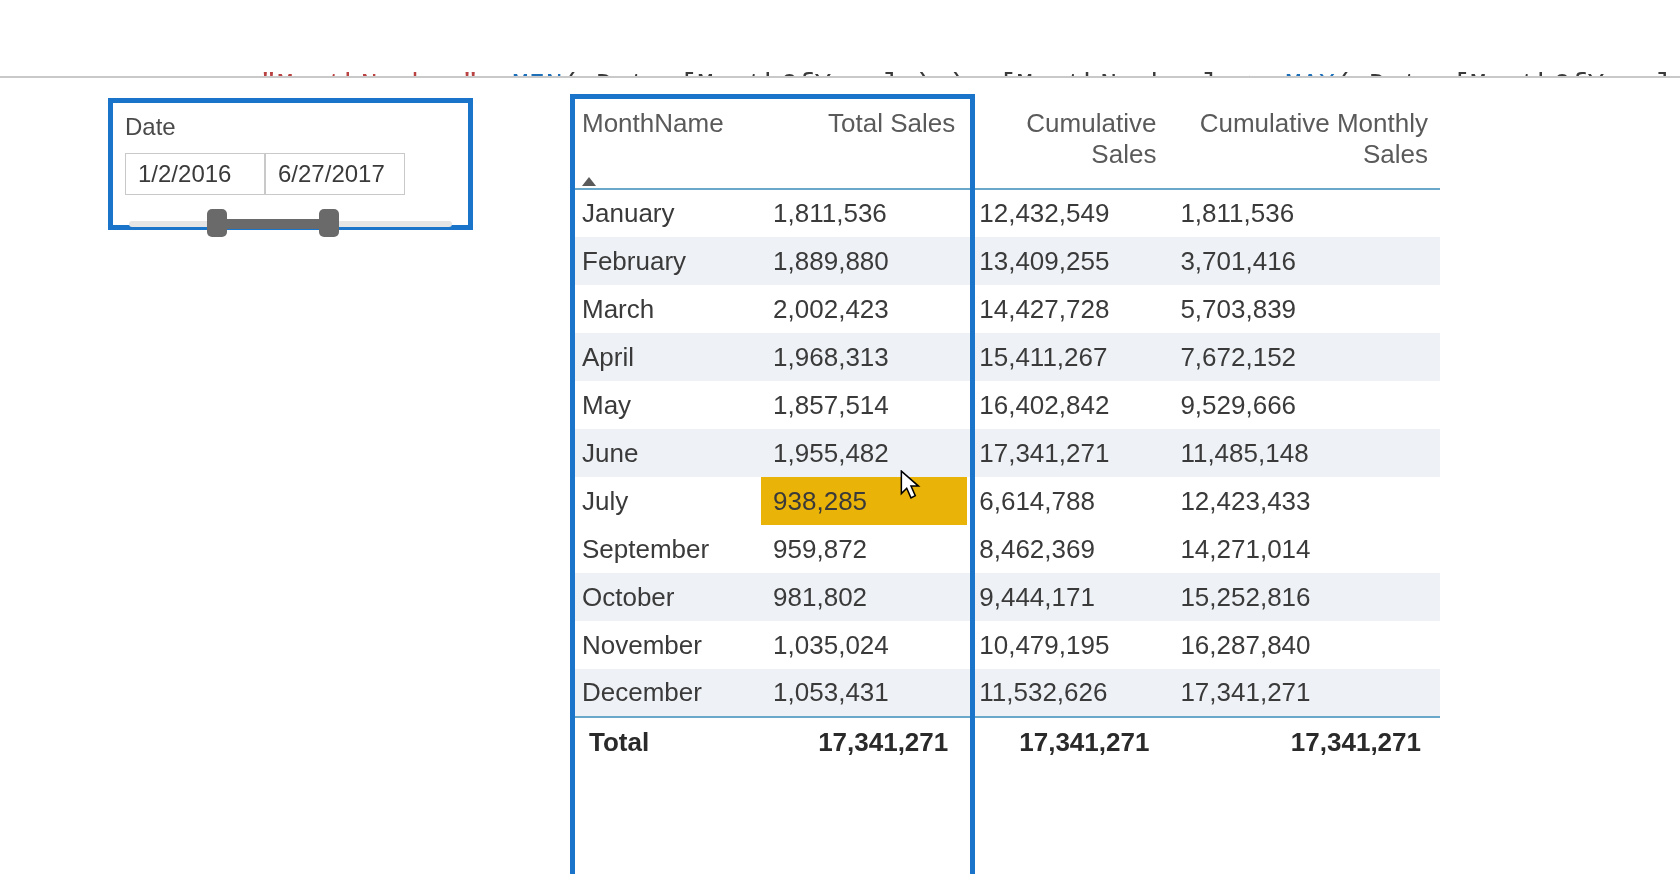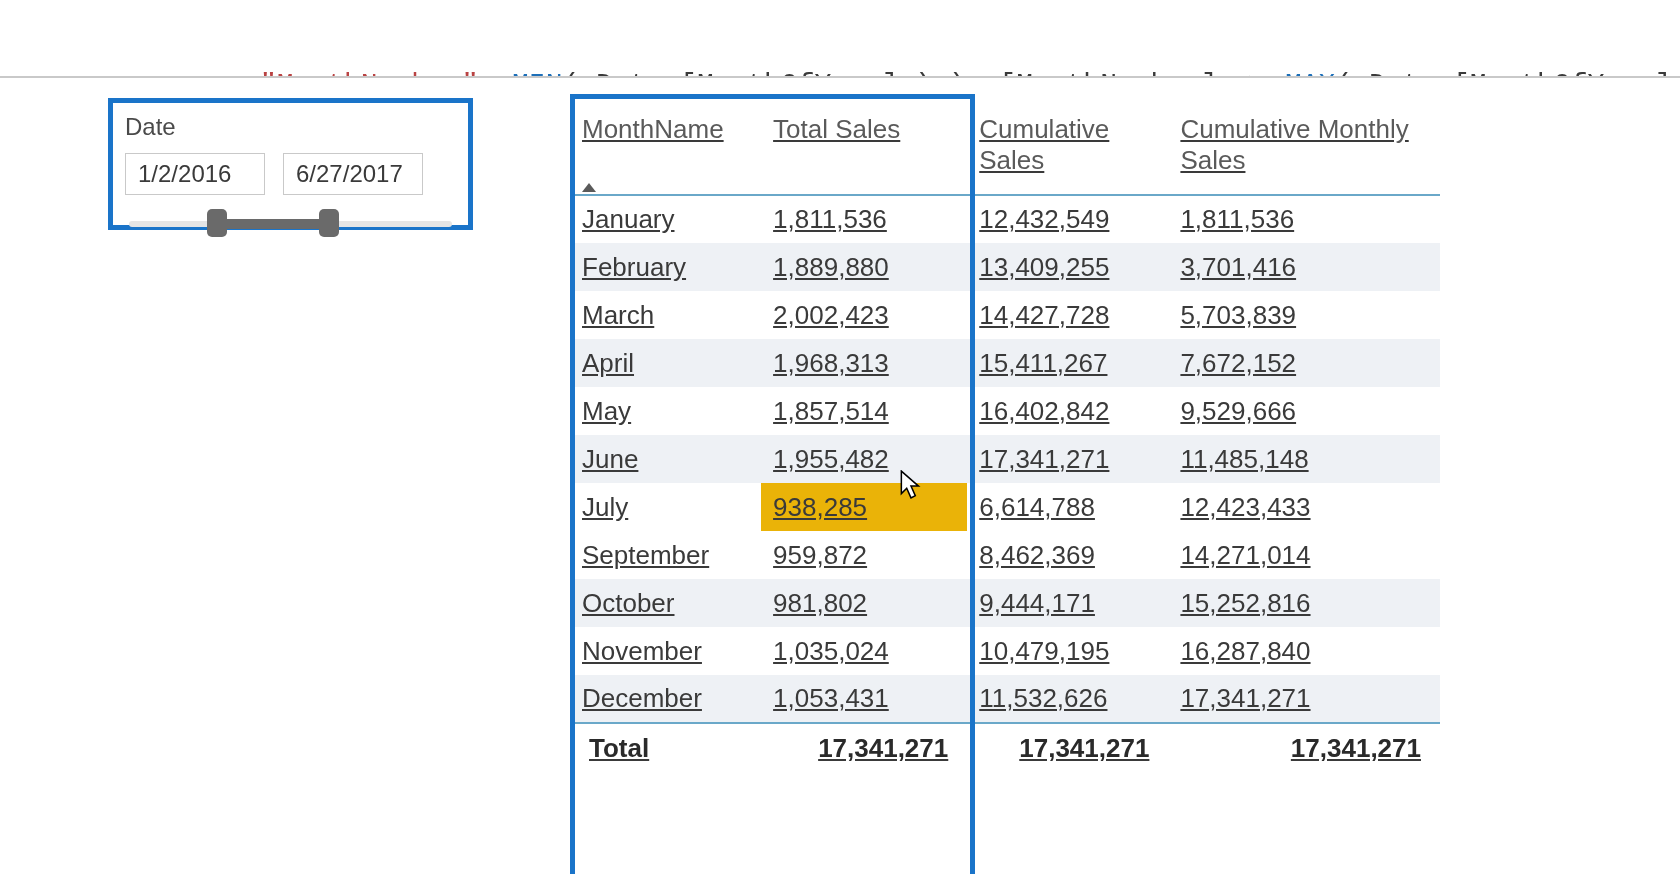--- a/index.html
+++ b/index.html
@@ -46,21 +46,20 @@
     background: #fff;
     padding: 10px 12px 0 12px;
   }
   .slicer-title {
     font-size: 24px;
     color: #4a4a4a;
     margin-bottom: 12px;
   }
   .slicer-inputs {
     display: flex;
-    gap: 18px;
     margin-bottom: 20px;
   }
   .slicer-inputs .dbox {
     border: 1px solid #c9c9c9;
     padding: 6px 12px;
     font-size: 24px;
     color: #3a3a3a;
     background: #fff;
     min-width: 140px;
     text-align: left;
@@ -107,34 +106,33 @@
     width: 405px;
     height: 790px;
     border: 5px solid #1a74c9;
     pointer-events: none;
     z-index: 5;
   }
   table.pbi {
     border-collapse: collapse;
     width: 100%;
     font-size: 26px;
-    margin-top: 12px;
-    text-decoration: underline;
+    margin-top: 6px;
   }
   table.pbi thead th {
     text-align: left;
     padding: 8px 12px 18px 12px;
     font-weight: 400;
     color: #5a5a5a;
     border-bottom: 2px solid #6aa8c9;
     position: relative;
     vertical-align: top;
     height: 56px;
   }
-  table.pbi thead th.num { }
+  table.pbi thead th.num { text-align: right; }
   table.pbi thead th .sort-caret {
     position: absolute;
     bottom: 2px;
     left: 12px;
     width: 0; height: 0;
     border-left: 7px solid transparent;
     border-right: 7px solid transparent;
     border-bottom: 9px solid #5a5a5a;
   }
   table.pbi tbody td {

